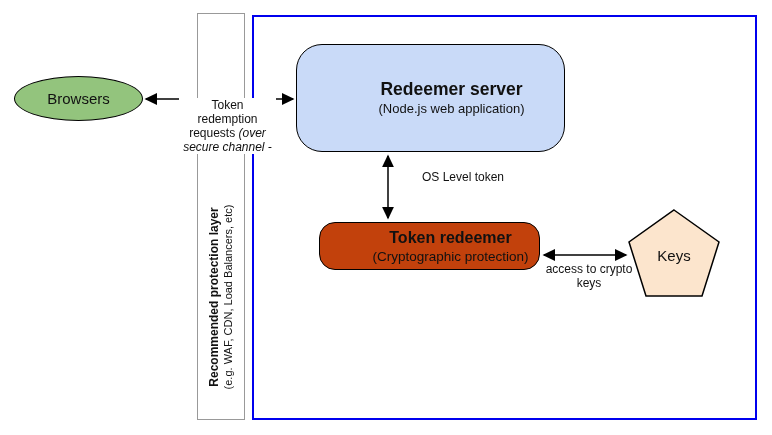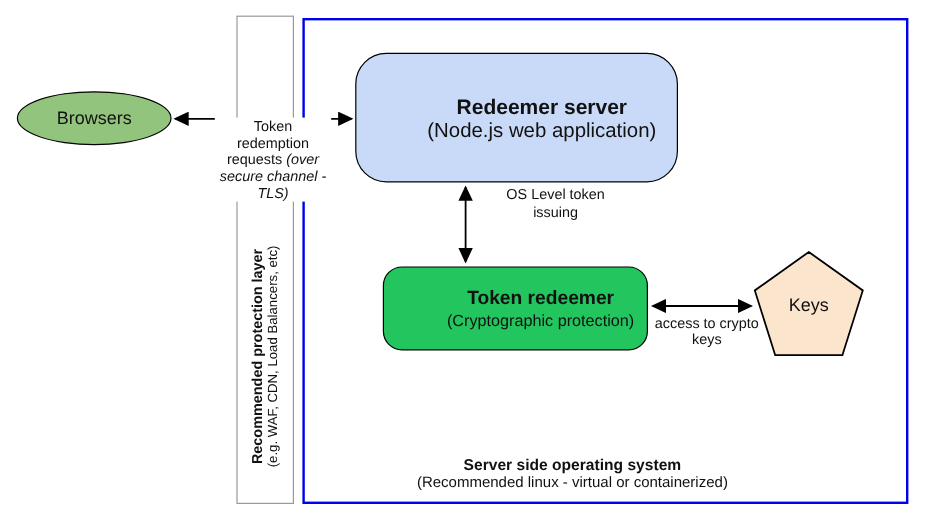--- a/index.html
+++ b/index.html
@@ -46,23 +46,23 @@
   .comp{
     box-sizing:border-box;border:1.5px solid #000000;
     display:flex;flex-direction:column;align-items:center;justify-content:center;
     text-align:center;
     padding-left:42px;
   }
   .redeemer{
     left:296px;top:44px;width:269px;height:108px;border-radius:26px;background:#c9daf8;
   }
   .redeemer .t1{font-weight:bold;font-size:17.5px;line-height:21px;}
-  .redeemer .t2{font-size:17px;line-height:18px;}
+  .redeemer .t2{font-size:13px;line-height:18px;}
   .token{
-    left:319px;top:222px;width:221px;height:70px;border-radius:16px;background:#22c55e;
+    left:319px;top:222px;width:221px;height:48px;border-radius:16px;background:#c2410c;
   }
   .token .t1{font-weight:bold;font-size:16px;line-height:20px;}
   .token .t2{font-size:13.5px;line-height:17px;}
 
   
   .overlay{left:0;top:0;width:772px;height:435px;pointer-events:none;}
 
   .keys-label{
     left:674px;top:255px;transform:translate(-50%,-50%);font-size:15px;
   }
@@ -70,21 +70,21 @@
     left:677px;top:301px;transform:translateX(-50%);
     font-weight:bold;font-size:13px;white-space:nowrap;
   }
 
   
   .small-label{font-size:12px;line-height:14px;text-align:center;}
   .small-label span{display:block;}
   .browser-arrow-label{
     left:179px;top:62px;width:97px;background:#ffffff;margin-top:36px;
   }
-  .os-arrow-label{left:403px;top:155px;width:120px;line-height:15px;}
+  .os-arrow-label{left:403px;top:170px;width:120px;line-height:15px;}
   .keys-arrow-label{left:538px;top:262px;width:102px;}
 </style>
 </head>
 <body>
 
 <div class="canvas">
 
   <div class="abs protection-rect"></div>
   <div class="abs protection-text">
     <span class="t1">Recommended protection layer</span>
@@ -119,31 +119,25 @@
     <line x1="544" y1="255" x2="626" y2="255" stroke="#000000" stroke-width="1.5" marker-start="url(#ah)" marker-end="url(#ah)"></line>
   </svg>
 
   <div class="abs keys-label">Keys</div>
 
   <div class="abs small-label browser-arrow-label">
     <span>Token</span>
     <span>redemption</span>
     <span><span style="display:inline">requests </span><i style="display:inline">(over</i></span>
     <span><i style="display:inline">secure channel -</i></span>
-    <span><i style="display:inline">TLS)</i></span>
   </div>
 
   <div class="abs small-label os-arrow-label">
     <span>OS Level token</span>
-    <span>issuing</span>
   </div>
 
   <div class="abs small-label keys-arrow-label">
     <span>access to crypto</span>
     <span>keys</span>
   </div>
 
-  <div class="abs os-caption">
-    <span class="t1">Server side operating system</span>
-    <span class="t2">(Recommended linux - virtual or containerized)</span>
-  </div>
 
 </div>
 
 </body></html>

